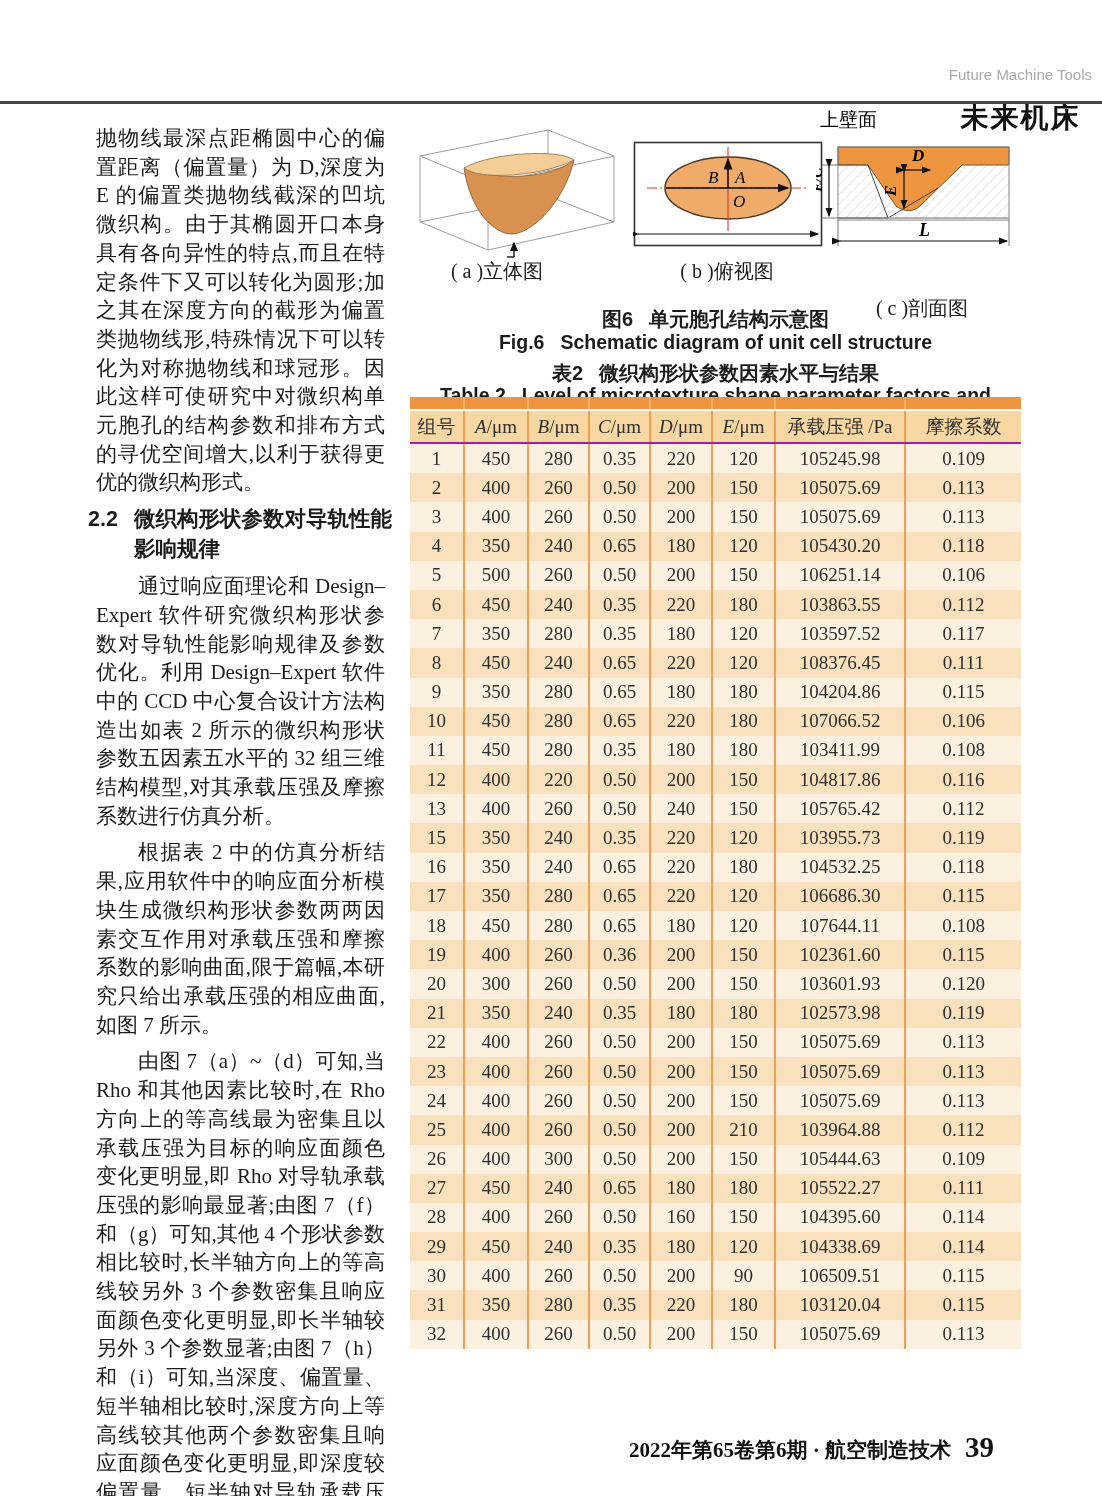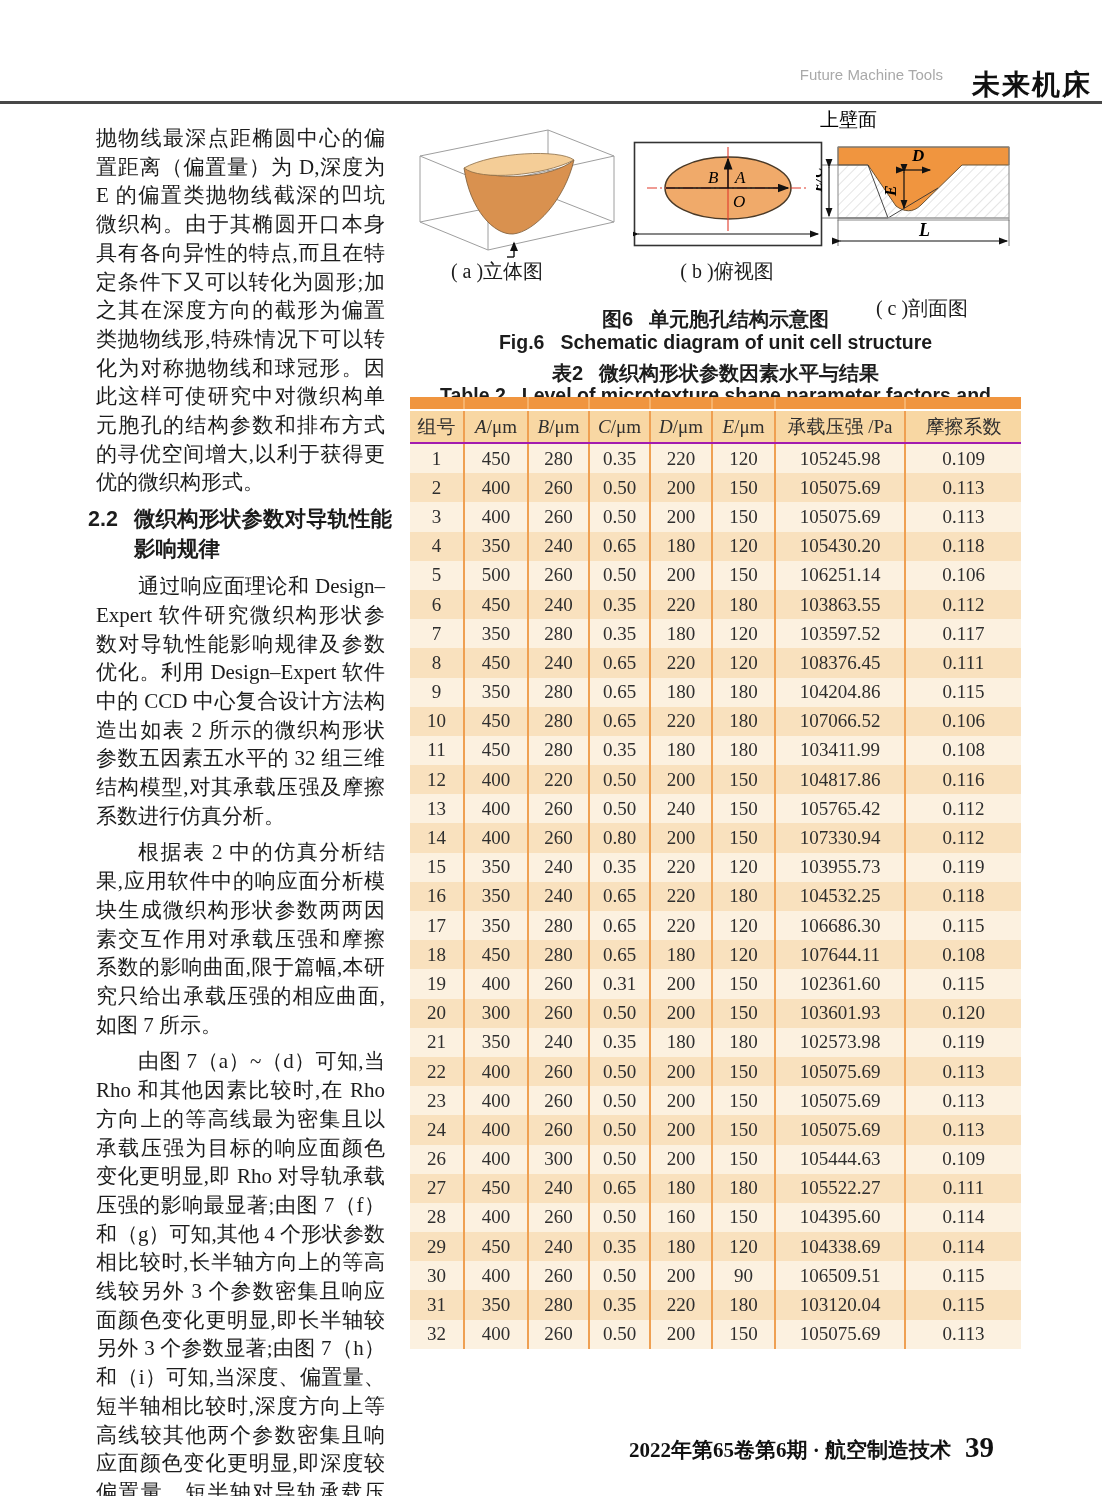--- a/index.html
+++ b/index.html
@@ -2,21 +2,21 @@
 <html><head>
 <meta charset="utf-8">
 <style>
   html,body{margin:0;padding:0;}
   body{
     width:1102px;height:1496px;position:relative;background:#ffffff;
     font-family:"Liberation Serif", serif;color:#1c1c1c;overflow:hidden;
   }
   
   .header-rule{position:absolute;left:0;top:101px;width:1102px;height:3px;background:#474747;}
-  .header-box{position:absolute;top:66px;right:10px;display:flex;align-items:flex-start;gap:29px;}
+  .header-box{position:absolute;top:66px;right:10px;display:flex;align-items:center;gap:16px;flex-direction:column;}
   .header-en{font-family:"Liberation Sans",sans-serif;color:#a9a9a9;font-size:15px;}
   .header-cn{font-family:"Liberation Sans",sans-serif;font-weight:bold;color:#101010;font-size:28px;letter-spacing:2px;}
   
   .left-col{position:absolute;left:88px;top:116px;width:305px;font-size:21px;line-height:28.7px;text-align:justify;}
   .left-col p{margin:8px;text-indent:2em;}
   .left-col p.no-indent{text-indent:0;}
   .sec-head{display:flex;font-family:"Liberation Sans",sans-serif;font-weight:bold;font-size:21.5px;line-height:29px;margin:1px 0;}
   .sec-num{width:46px;flex:none;}
   
   .fig{position:absolute;}
@@ -339,30 +339,20 @@
         <td>13</td>
         <td>400</td>
         <td>260</td>
         <td>0.50</td>
         <td>240</td>
         <td>150</td>
         <td>105765.42</td>
         <td>0.112</td>
       </tr>
       <tr>
-        <td>14</td>
-        <td>400</td>
-        <td>260</td>
-        <td>0.80</td>
-        <td>200</td>
-        <td>150</td>
-        <td>107330.94</td>
-        <td>0.112</td>
-      </tr>
-      <tr>
         <td>15</td>
         <td>350</td>
         <td>240</td>
         <td>0.35</td>
         <td>220</td>
         <td>120</td>
         <td>103955.73</td>
         <td>0.119</td>
       </tr>
       <tr>
@@ -392,21 +382,21 @@
         <td>0.65</td>
         <td>180</td>
         <td>120</td>
         <td>107644.11</td>
         <td>0.108</td>
       </tr>
       <tr>
         <td>19</td>
         <td>400</td>
         <td>260</td>
-        <td>0.31</td>
+        <td>0.36</td>
         <td>200</td>
         <td>150</td>
         <td>102361.60</td>
         <td>0.115</td>
       </tr>
       <tr>
         <td>20</td>
         <td>300</td>
         <td>260</td>
         <td>0.50</td>
@@ -447,20 +437,30 @@
       </tr>
       <tr>
         <td>24</td>
         <td>400</td>
         <td>260</td>
         <td>0.50</td>
         <td>200</td>
         <td>150</td>
         <td>105075.69</td>
         <td>0.113</td>
+      </tr>
+      <tr>
+        <td>25</td>
+        <td>400</td>
+        <td>260</td>
+        <td>0.50</td>
+        <td>200</td>
+        <td>210</td>
+        <td>103964.88</td>
+        <td>0.112</td>
       </tr>
       <tr>
         <td>26</td>
         <td>400</td>
         <td>300</td>
         <td>0.50</td>
         <td>200</td>
         <td>150</td>
         <td>105444.63</td>
         <td>0.109</td>

